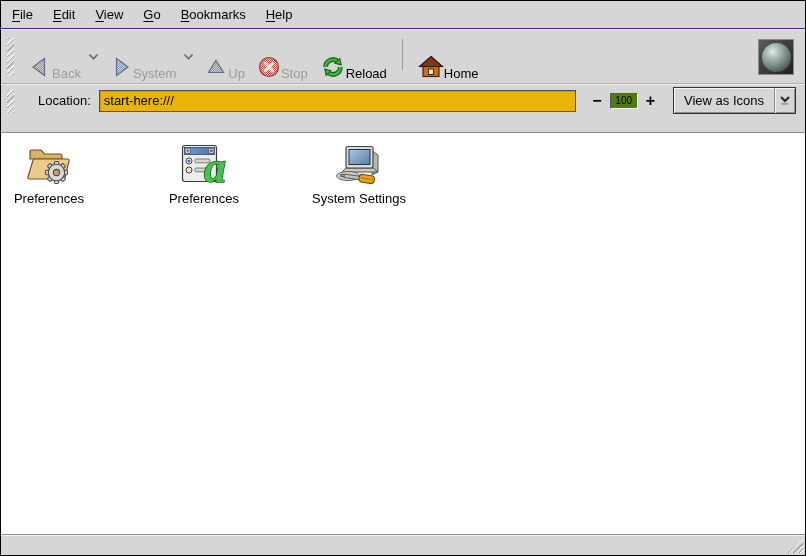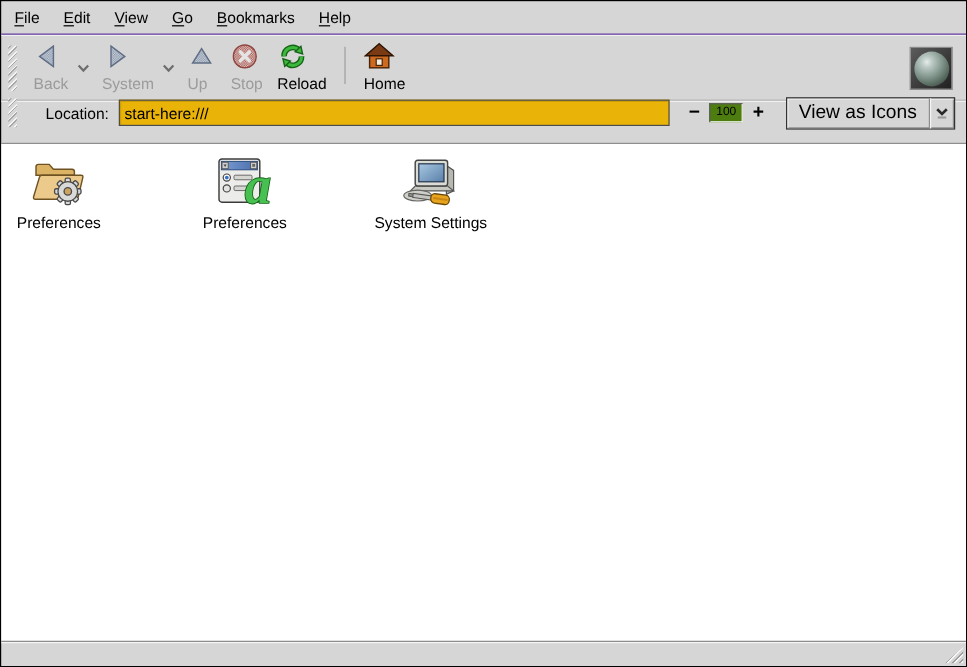--- a/index.html
+++ b/index.html
@@ -11,51 +11,51 @@
   
   .menubar{height:28px;box-sizing:border-box;display:flex;align-items:center;
     padding-left:1px;border-bottom:1px solid #4c1d95;flex:0 0 auto;}
   .menu-item{padding:5px 10px;font-size:13px;cursor:default;white-space:nowrap;}
   .menu-item .accel{text-decoration:underline;text-underline-offset:2px;}
   
   .toolbar{height:55px;box-sizing:border-box;display:flex;align-items:stretch;
     padding:2px 6px 1px 6px;border-top:1px solid #f0f0f0;border-bottom:1px solid #aeaeae;flex:0 0 auto;}
   .grip{width:7px;margin:6px 8px 6px 0;flex:0 0 auto;
     background:repeating-linear-gradient(135deg,#f4f4f4 0 1px,#a6a6a6 1px 2px,#d6d6d6 2px 4px);}
-  .tb-btn{display:flex;flex-direction:column;align-items:flex-start;justify-content:flex-start;
+  .tb-btn{display:flex;align-items:flex-end;justify-content:flex-start;
     padding:1px 6px;cursor:default;}
   .tb-icon{height:28px;display:flex;align-items:center;justify-content:center;}
   .tb-label{font-size:13px;margin-top:1px;white-space:nowrap;}
   .tb-btn.disabled .tb-label{color:#9b9b9b;}
   .dd{align-self:flex-start;margin:21px 3px 0 0;width:13px;display:flex;justify-content:center;cursor:default;}
   .tb-sep{width:1px;background:#9d9d9d;margin:7px 9px 12px 9px;flex:0 0 auto;}
   .throbber{margin-left:auto;align-self:center;margin-right:5px;width:36px;height:36px;
     box-sizing:border-box;border:1px solid #8a8a8a;
     background:linear-gradient(135deg,#5c5c5c 0%,#202020 100%);
     display:flex;align-items:center;justify-content:center;flex:0 0 auto;}
   .sphere{width:29px;height:29px;border-radius:50%;
     background:radial-gradient(circle at 36% 30%,#e4ece9 0%,#bccac5 16%,#84988f 45%,#57695f 70%,#3b4841 88%,#2c3630 100%);}
   
-  .locationbar{height:36px;box-sizing:border-box;display:flex;align-items:center;
+  .locationbar{height:49px;box-sizing:border-box;display:flex;align-items:center;
     padding:0 9px 16px 6px;border-top:1px solid #f0f0f0;border-bottom:1px solid #8e8e8e;flex:0 0 auto;}
   .locationbar .grip{margin:5px 10px 5px 0;height:24px;align-self:center;}
   .loc-label{font-size:13px;margin:0 8px 0 14px;white-space:nowrap;}
   .loc-input{flex:1;height:22px;box-sizing:border-box;border:1px solid #4e4e4e;
     box-shadow:inset 1px 1px 0 rgba(0,0,0,0.12);background:#eab308;
     font:13px "Liberation Sans",sans-serif;padding:0 4px;outline:none;}
   .zoom-out,.zoom-in{font-size:16px;font-weight:bold;padding:0 4px;cursor:default;line-height:1;}
   .zoom-out{margin-left:12px;}
   .zoom-level{width:28px;height:16px;box-sizing:border-box;margin:0 4px;background:#4d7c0f;
     border-top:1px solid #5a5a5a;border-left:1px solid #5a5a5a;
     border-bottom:1px solid #f8f8f8;border-right:1px solid #f8f8f8;
     font-size:10px;text-align:center;line-height:14px;}
   .view-btn{margin-left:14px;height:27px;box-sizing:border-box;display:flex;align-items:center;
     background:#d6d6d6;border:1px solid #323232;
     box-shadow:inset 1px 1px 0 #f8f8f8,inset -1px -1px 0 #8e8e8e;cursor:default;}
-  .view-btn .vlabel{font-size:16px;padding:0 10px;white-space:nowrap;}
+  .view-btn .vlabel{font-size:13px;padding:0 10px;white-space:nowrap;}
   .view-btn .vsep{width:1px;height:25px;background:#8e8e8e;box-shadow:1px 0 0 #f4f4f4;}
   .view-btn .vind{width:20px;display:flex;align-items:center;justify-content:center;}
   
   .content{flex:1;background:#fff;display:flex;align-items:flex-start;padding-top:9px;overflow:hidden;}
   .icon-item{width:96px;display:flex;flex-direction:column;align-items:center;cursor:default;}
   .icon-item + .icon-item{margin-left:59px;}
   .icon-img{width:50px;height:46px;display:block;}
   .icon-label{font-size:13px;margin-top:3px;white-space:nowrap;}
   
   .statusbar{height:21px;box-sizing:border-box;border-top:1px solid #8e8e8e;

